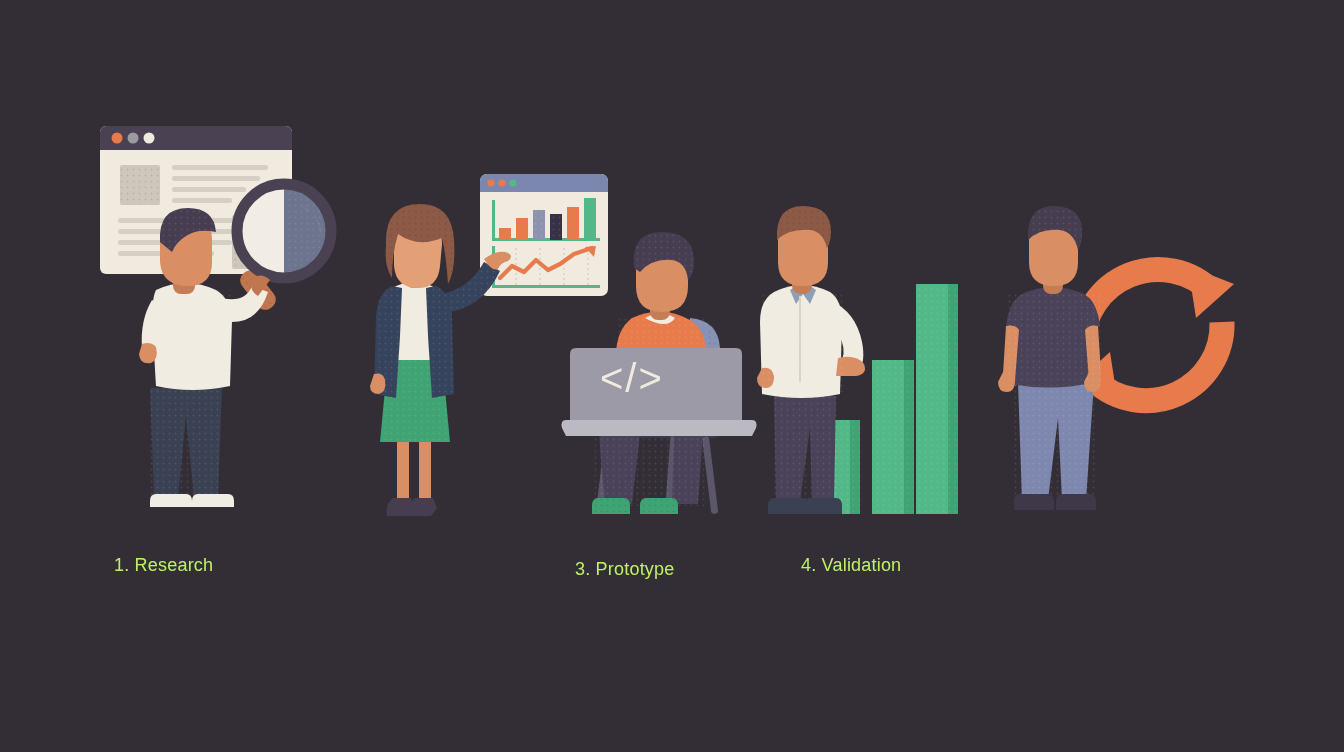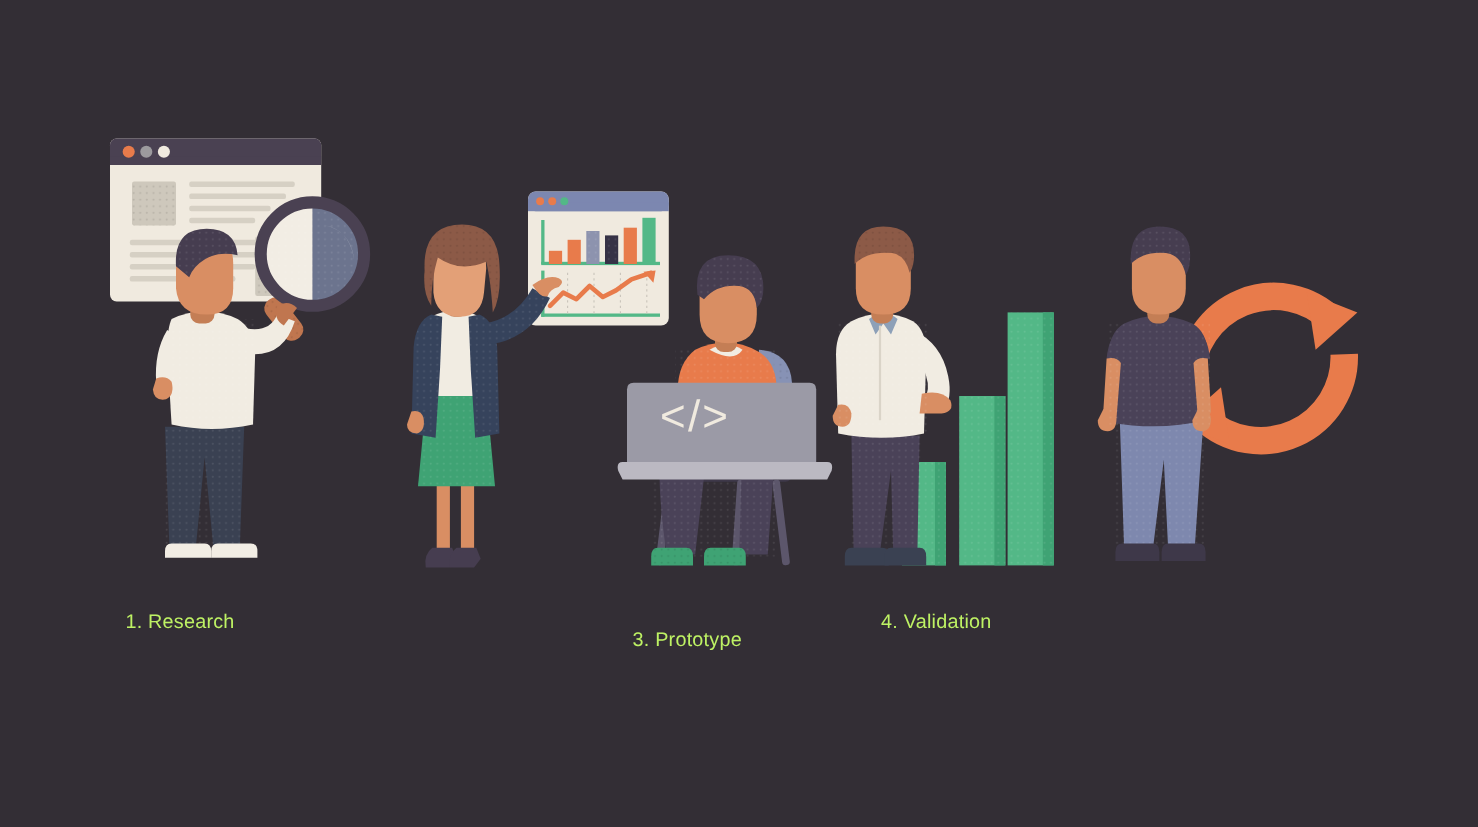--- a/index.html
+++ b/index.html
@@ -40,21 +40,21 @@
     font-family: "Liberation Sans", sans-serif;
     font-size: 18px;
     font-weight: 400;
     color: #bef264;
     letter-spacing: 0.2px;
     white-space: nowrap;
     line-height: 34px;
   }
   .lbl0 { left: 114px; top: 0px; }
   .lbl1 { left: 352px; top: 0px; }
-  .lbl2 { left: 575px; top: 16px; text-align: right; }
+  .lbl2 { left: 575px; top: 4px; text-align: right; }
   .lbl3 { left: 801px; top: 0px; }
   .lbl4 { left: 1027px; top: 0px; }
 </style>
 </head>
 <body>
 
 <div id="stage">
 
   <svg id="scene-svg" viewBox="0 0 1344 752" xmlns="http://www.w3.org/2000/svg">
     <defs>

